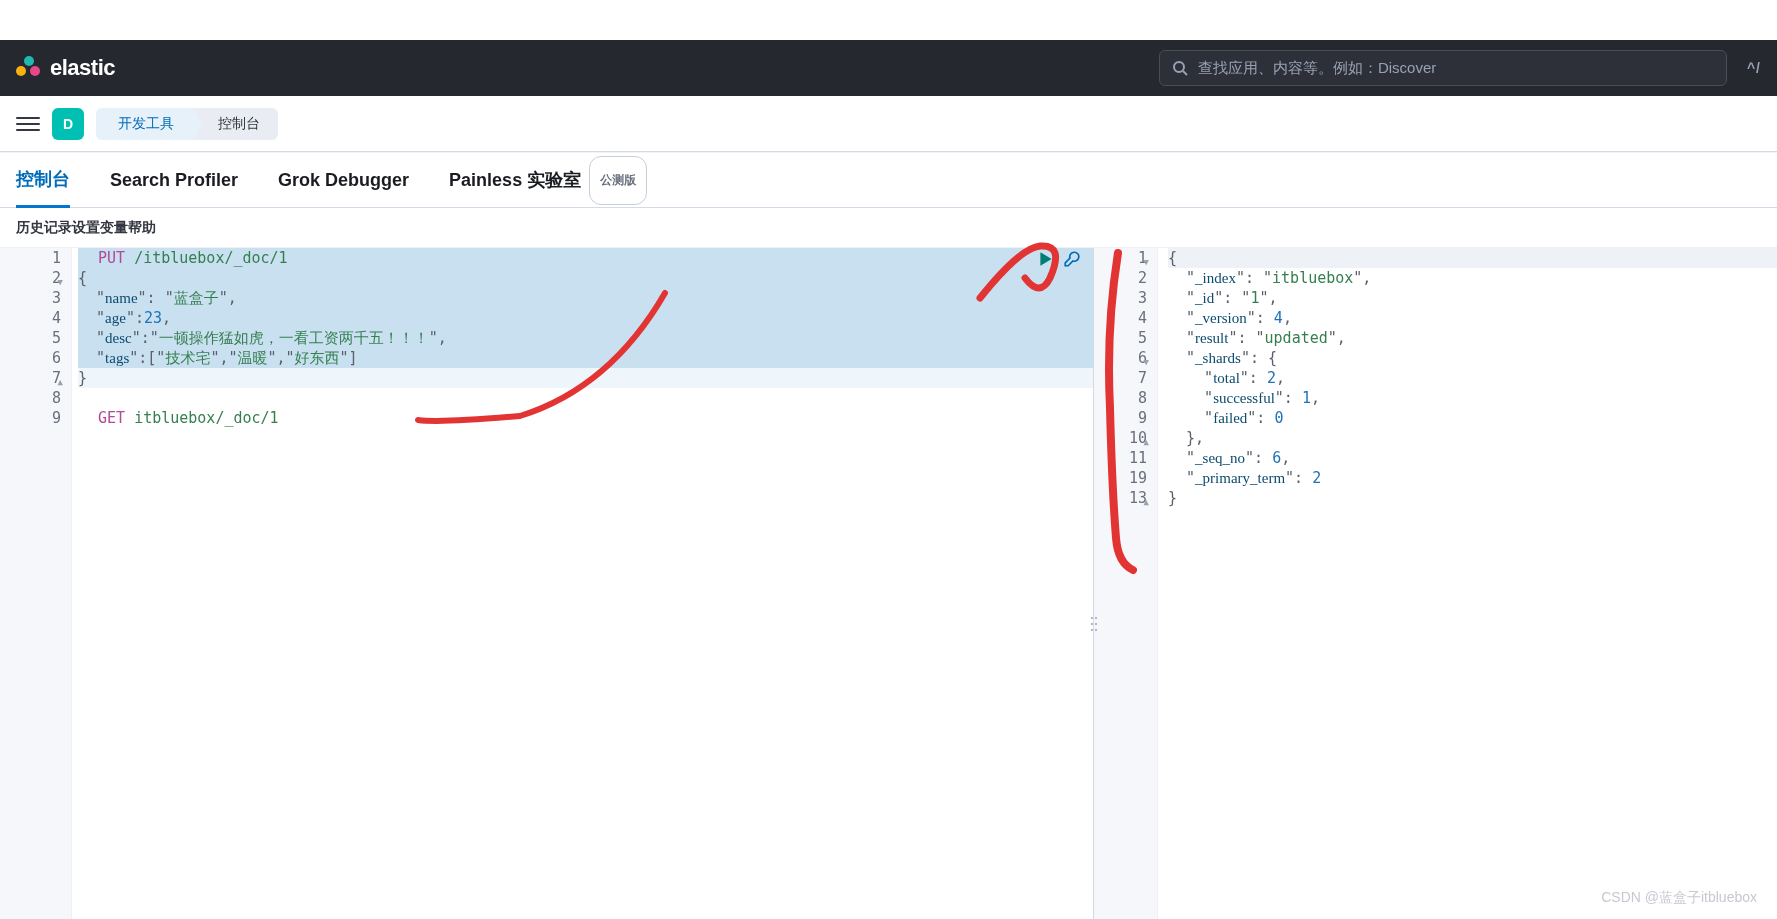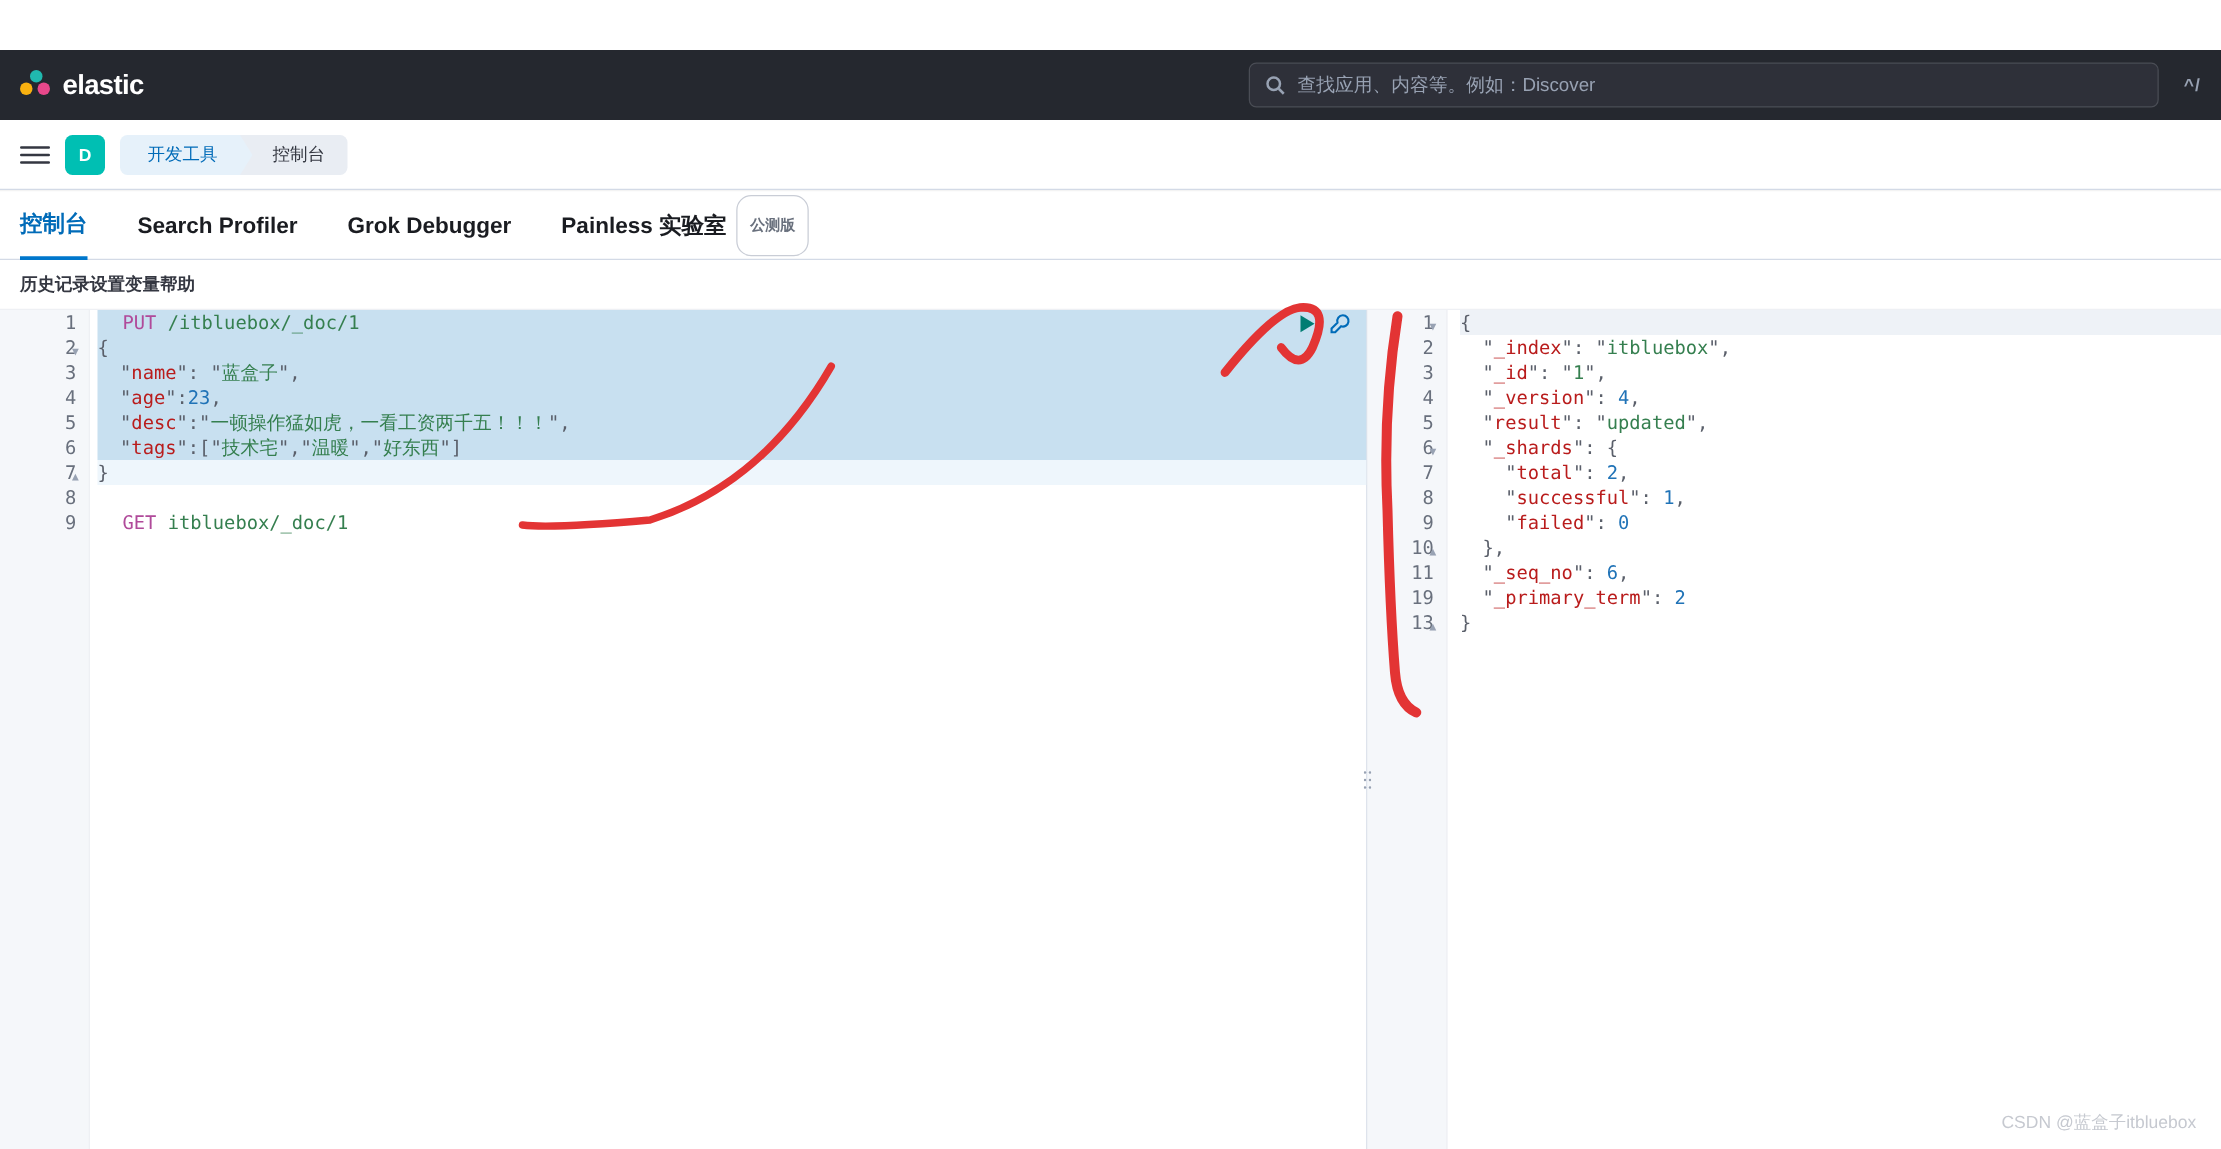--- a/index.html
+++ b/index.html
@@ -5,21 +5,21 @@
 * { margin: 0; padding: 0; box-sizing: border-box; }
 body { font-family: -apple-system, BlinkMacSystemFont, "Segoe UI", Helvetica, Arial, sans-serif; font-size: 14px; color: #343741; overflow: hidden; }
 .header { background: #25282f; height: 56px; display: flex; align-items: center; padding: 0 16px; margin-top: 40px; }
 .logo-cluster { display: flex; align-items: center; gap: 10px; }
 .logo-dots { width: 24px; height: 24px; position: relative; }
 .logo-dots span { position: absolute; border-radius: 50%; }
 .logo-dots .d1 { width:10px; height:10px; background:#f9b110; left:0; top:10px;}
 .logo-dots .d2 { width:10px; height:10px; background:#20b9af; left:8px; top:0;}
 .logo-dots .d3 { width:10px; height:10px; background:#e8488b; left:14px; top:10px;}
 .logo-text { color: #fff; font-size: 22px; font-weight: 700; letter-spacing: -0.5px; }
-.search-box { margin-left: auto; width: 728px; height: 36px; background: #2e3039; border: 1px solid #4a4d55; border-radius: 6px; display: flex; align-items: center; padding: 0 12px; gap: 10px; color: #98a2b3; }
+.search-box { margin-left: auto; width: 568px; height: 36px; background: #2e3039; border: 1px solid #4a4d55; border-radius: 6px; display: flex; align-items: center; padding: 0 12px; gap: 10px; color: #98a2b3; }
 .search-box svg { width:16px; height:16px; flex:none; }
 .search-box span { font-size: 15px; }
 .cmd-hint { color:#98a2b3; margin-left:20px; font-size:14px; font-weight:700; letter-spacing:1px;}
 .subheader { height: 56px; background: #fff; border-bottom: 1px solid #d3dae6; display: flex; align-items: center; padding: 0 16px; gap: 12px; }
 .menu-btn { width:24px; display:flex; flex-direction:column; gap:4px; cursor:pointer;}
 .menu-btn span{ height:2px; background:#343741; border-radius:1px;}
 .space-badge { width:32px; height:32px; background:#00bfb3; border-radius:6px; display:flex; align-items:center; justify-content:center; color:#fff; font-weight:600;}
 .breadcrumb { display:flex; align-items:center; }
 .crumb { position:relative; height:32px; display:flex; align-items:center; padding:0 18px 0 22px; font-size:14px;}
 .crumb-1 { background:#e6f1fa; color:#006bb8; border-radius:6px 0 0 6px;}
@@ -39,21 +39,21 @@
 .gutter-r { width:64px;}
 .gline { height:20px; position:relative;}
 .fold { position:absolute; right:-2px; top:4px; font-size:9px; color:#98a2b3;}
 .code-area { position:absolute; left:72px; right:0; top:0; bottom:0; padding-left:6px;}
 .code-area-r { left:64px; padding-left:10px;}
 .cline { height:20px; white-space:pre;}
 .hl-block { background:#c8e0f0;}
 .hl-light { background:#eef6fc;}
 .method { color:#b04a9a;margin-left:20px;}
 .path { color:#357f4f;}
-.key { color:#b91c1c;}
+.key { color:#0c4a6e;font-family:Liberation Serif, serif;}
 .str { color:#357f4f;}
 .num { color:#2073b7;}
 .punc { color:#5a5f6a;}
 .actions { position:absolute; top:2px; right:12px; display:flex; gap:8px; z-index:5;}
 .actions svg { width:18px; height:18px; }
 .resizer { position:absolute; left:1086px; top:50%; width:16px; height:40px; display:flex; align-items:center; justify-content:center; color:#98a2b3; z-index:3;}
 .watermark { position:fixed; right:20px; bottom:12px; color:#c6c9d0; font-size:14px;}
 .annot { position:absolute; pointer-events:none; z-index:10;}
 </style>
 </head>

